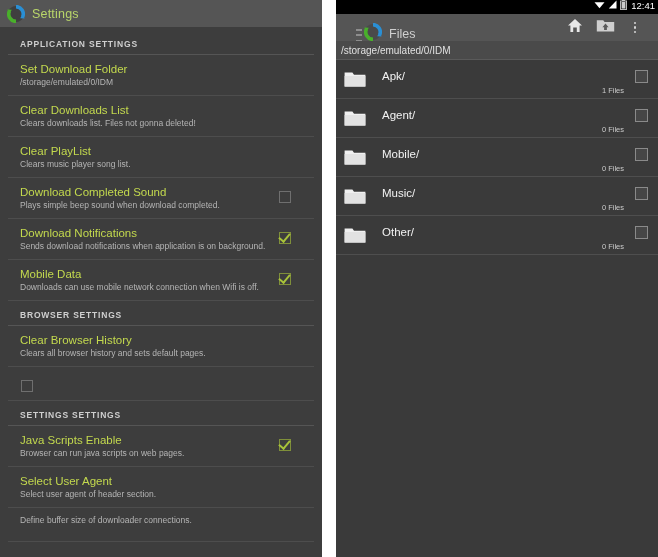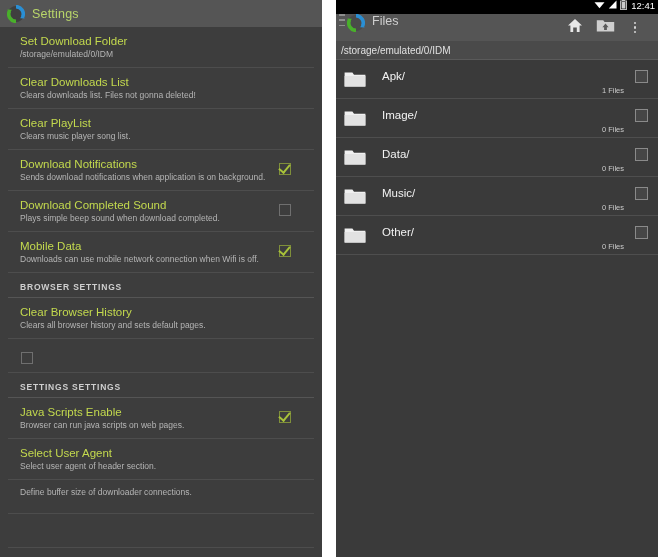--- a/index.html
+++ b/index.html
@@ -150,22 +150,22 @@
     color: #ffffff;
     font-size: 9.5px;
     margin-left: 4px;
     font-family: "Liberation Sans", sans-serif;
   }
 
   .files-actionbar {
     height: 27px;
     background: #555555;
     display: flex;
-    align-items: flex-start;
-    padding: 0 8px 0 3px;
+    align-items: flex-end;
+    padding: 0 8px 0 20px;
     box-sizing: border-box;
   }
   .drawer-hint {
     width: 6px;
     height: 12px;
     margin-right: 2px;
     display: flex;
     flex-direction: column;
     justify-content: space-between;
     flex: 0 0 auto;
@@ -261,20 +261,21 @@
           <path d="M9 16.4 A7.4 7.4 0 0 1 2.4 6" fill="none" stroke="#49b02b" stroke-width="3.6"></path>
           <path d="M15.4 9.6 L17.6 13.4 L13.2 13.2 Z" fill="#2a8fd4"></path>
           <path d="M2.6 8.4 L0.4 4.6 L4.8 4.8 Z" fill="#49b02b"></path>
         </svg>
       </span>
       <span class="actionbar-title">Settings</span>
     </div>
 
     <div class="settings-scroll">
 
+      <div class="section-header first">APPLICATION SETTINGS</div>
 
       <div class="pref-row">
         <div class="pref-texts">
           <div class="pref-title">Set Download Folder</div>
           <div class="pref-summary">/storage/emulated/0/IDM</div>
         </div>
       </div>
 
       <div class="pref-row">
         <div class="pref-texts">
@@ -285,35 +286,35 @@
 
       <div class="pref-row">
         <div class="pref-texts">
           <div class="pref-title">Clear PlayList</div>
           <div class="pref-summary">Clears music player song list.</div>
         </div>
       </div>
 
       <div class="pref-row">
         <div class="pref-texts">
+          <div class="pref-title">Download Completed Sound</div>
+          <div class="pref-summary">Plays simple beep sound when download completed.</div>
+        </div>
+        <div class="pref-check">
+          <span class="cbox"></span>
+        </div>
+      </div>
+
+      <div class="pref-row">
+        <div class="pref-texts">
           <div class="pref-title">Download Notifications</div>
           <div class="pref-summary">Sends download notifications when application is on background.</div>
         </div>
         <div class="pref-check">
           <span class="cbox checked"></span>
-        </div>
-      </div>
-
-      <div class="pref-row">
-        <div class="pref-texts">
-          <div class="pref-title">Download Completed Sound</div>
-          <div class="pref-summary">Plays simple beep sound when download completed.</div>
-        </div>
-        <div class="pref-check">
-          <span class="cbox"></span>
         </div>
       </div>
 
       <div class="pref-row">
         <div class="pref-texts">
           <div class="pref-title">Mobile Data</div>
           <div class="pref-summary">Downloads can use mobile network connection when Wifi is off.</div>
         </div>
         <div class="pref-check">
           <span class="cbox checked"></span>
@@ -449,33 +450,33 @@
       <span class="file-cbox"></span>
     </div>
 
     <div class="file-row">
       <span class="folder-icon">
         <svg width="22" height="17" viewBox="0 0 22 17">
           <path d="M0.6 1.6 L8.4 1.6 L10 3.8 L21.4 3.8 L21.4 15.6 L0.6 15.6 Z" fill="#f0f0f0"></path>
           <path d="M0.6 5 L21.4 5 L21.4 15.6 L0.6 15.6 Z" fill="#e2e2e2"></path>
         </svg>
       </span>
-      <span class="file-name">Image/</span>
+      <span class="file-name">Agent/</span>
       <span class="file-count">0 Files</span>
       <span class="file-cbox"></span>
     </div>
 
     <div class="file-row">
       <span class="folder-icon">
         <svg width="22" height="17" viewBox="0 0 22 17">
           <path d="M0.6 1.6 L8.4 1.6 L10 3.8 L21.4 3.8 L21.4 15.6 L0.6 15.6 Z" fill="#f0f0f0"></path>
           <path d="M0.6 5 L21.4 5 L21.4 15.6 L0.6 15.6 Z" fill="#e2e2e2"></path>
         </svg>
       </span>
-      <span class="file-name">Data/</span>
+      <span class="file-name">Mobile/</span>
       <span class="file-count">0 Files</span>
       <span class="file-cbox"></span>
     </div>
 
     <div class="file-row">
       <span class="folder-icon">
         <svg width="22" height="17" viewBox="0 0 22 17">
           <path d="M0.6 1.6 L8.4 1.6 L10 3.8 L21.4 3.8 L21.4 15.6 L0.6 15.6 Z" fill="#f0f0f0"></path>
           <path d="M0.6 5 L21.4 5 L21.4 15.6 L0.6 15.6 Z" fill="#e2e2e2"></path>
         </svg>

